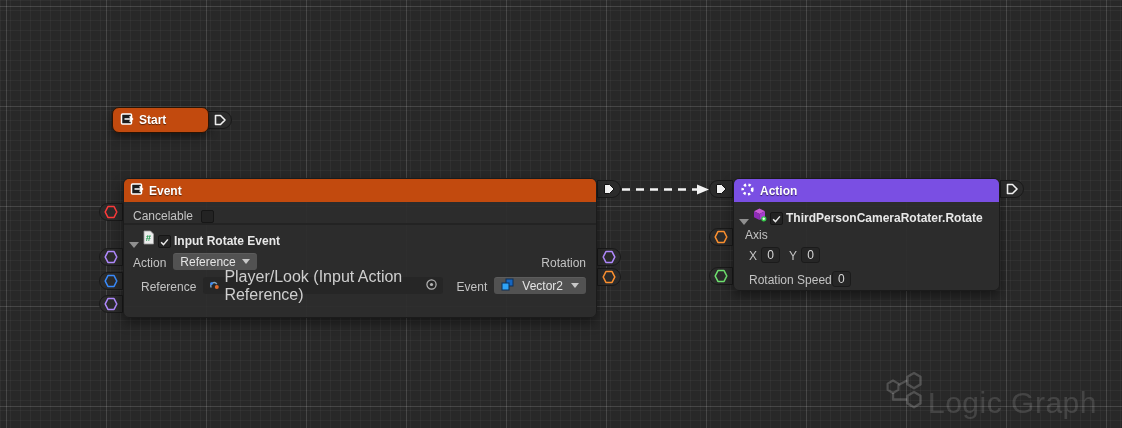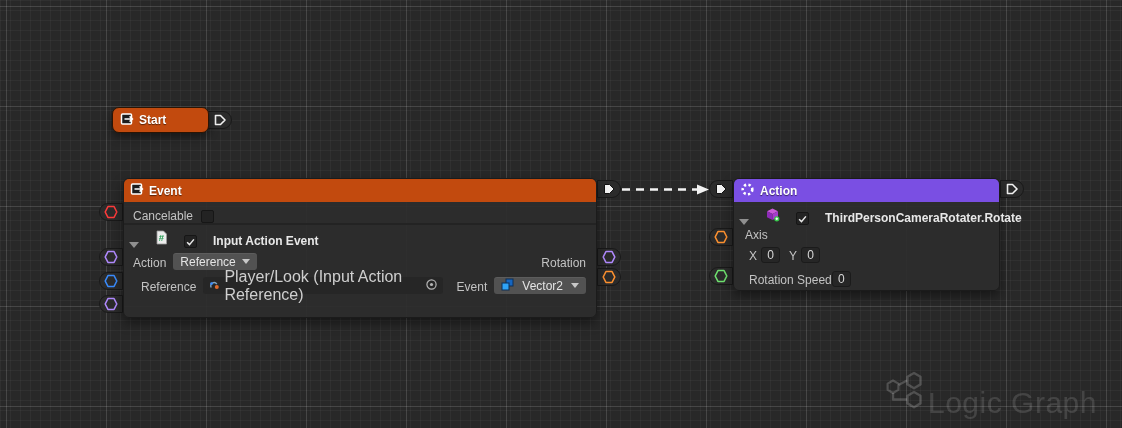--- a/index.html
+++ b/index.html
@@ -52,21 +52,21 @@
     text-shadow: 0 1px 1px rgba(0,0,0,0.55);
     box-shadow: 0 4px 10px rgba(0,0,0,0.45);
     z-index: 2;
   }
 
   .row { display: flex; align-items: flex-end; font-size: 12px; color: #c3c3c3; }
   .row .spacer { flex: 1; }
 
   .row-cancelable { height: 23px; padding: 0 9px; gap: 8px; border-bottom: 2px solid #232323; }
   .unit-header {
-    height: 23px; padding: 0 5px; gap: 16px;
+    height: 23px; padding: 0 5px; gap: 3px;
     color: #e8e8e8; font-weight: 700;
   }
   .row-fields { padding-left: 9px; padding-right: 10px; gap: 7px; }
 
   .label { color: #c3c3c3; font-weight: 400; }
 
   .checkbox {
     width: 13px; height: 13px; flex: none;
     background: #232323; border: 1px solid #161616; border-radius: 2px;
     display: flex; align-items: center; justify-content: center;
@@ -222,21 +222,21 @@
         <svg width="13" height="15" viewBox="0 0 13 15">
           <path d="M2 1 H8.5 L11.5 4 V14 H2 Z" fill="#ececec" stroke="#9a9a9a" stroke-width="0.8"></path>
           <text x="6.5" y="11" font-size="9.5" font-weight="bold" fill="#1d9a4e" text-anchor="middle" font-family="Liberation Sans, sans-serif">#</text>
         </svg>
       </span>
       <span class="checkbox">
         <svg width="12" height="12" viewBox="0 0 13 13">
           <polyline points="2.5,6.8 5.3,9.6 10.5,3.4" fill="none" stroke="#e9e9e9" stroke-width="1.8"></polyline>
         </svg>
       </span>
-      <span>Input Action Event</span>
+      <span>Input Rotate Event</span>
     </div>
 
     <div class="row row-fields" style="height:22px;">
       <span class="label">Action</span>
       <span class="dropdown">
         <span>Reference</span>
         <span class="caret"></span>
       </span>
       <span class="spacer"></span>
       <span class="label">Rotation</span>

